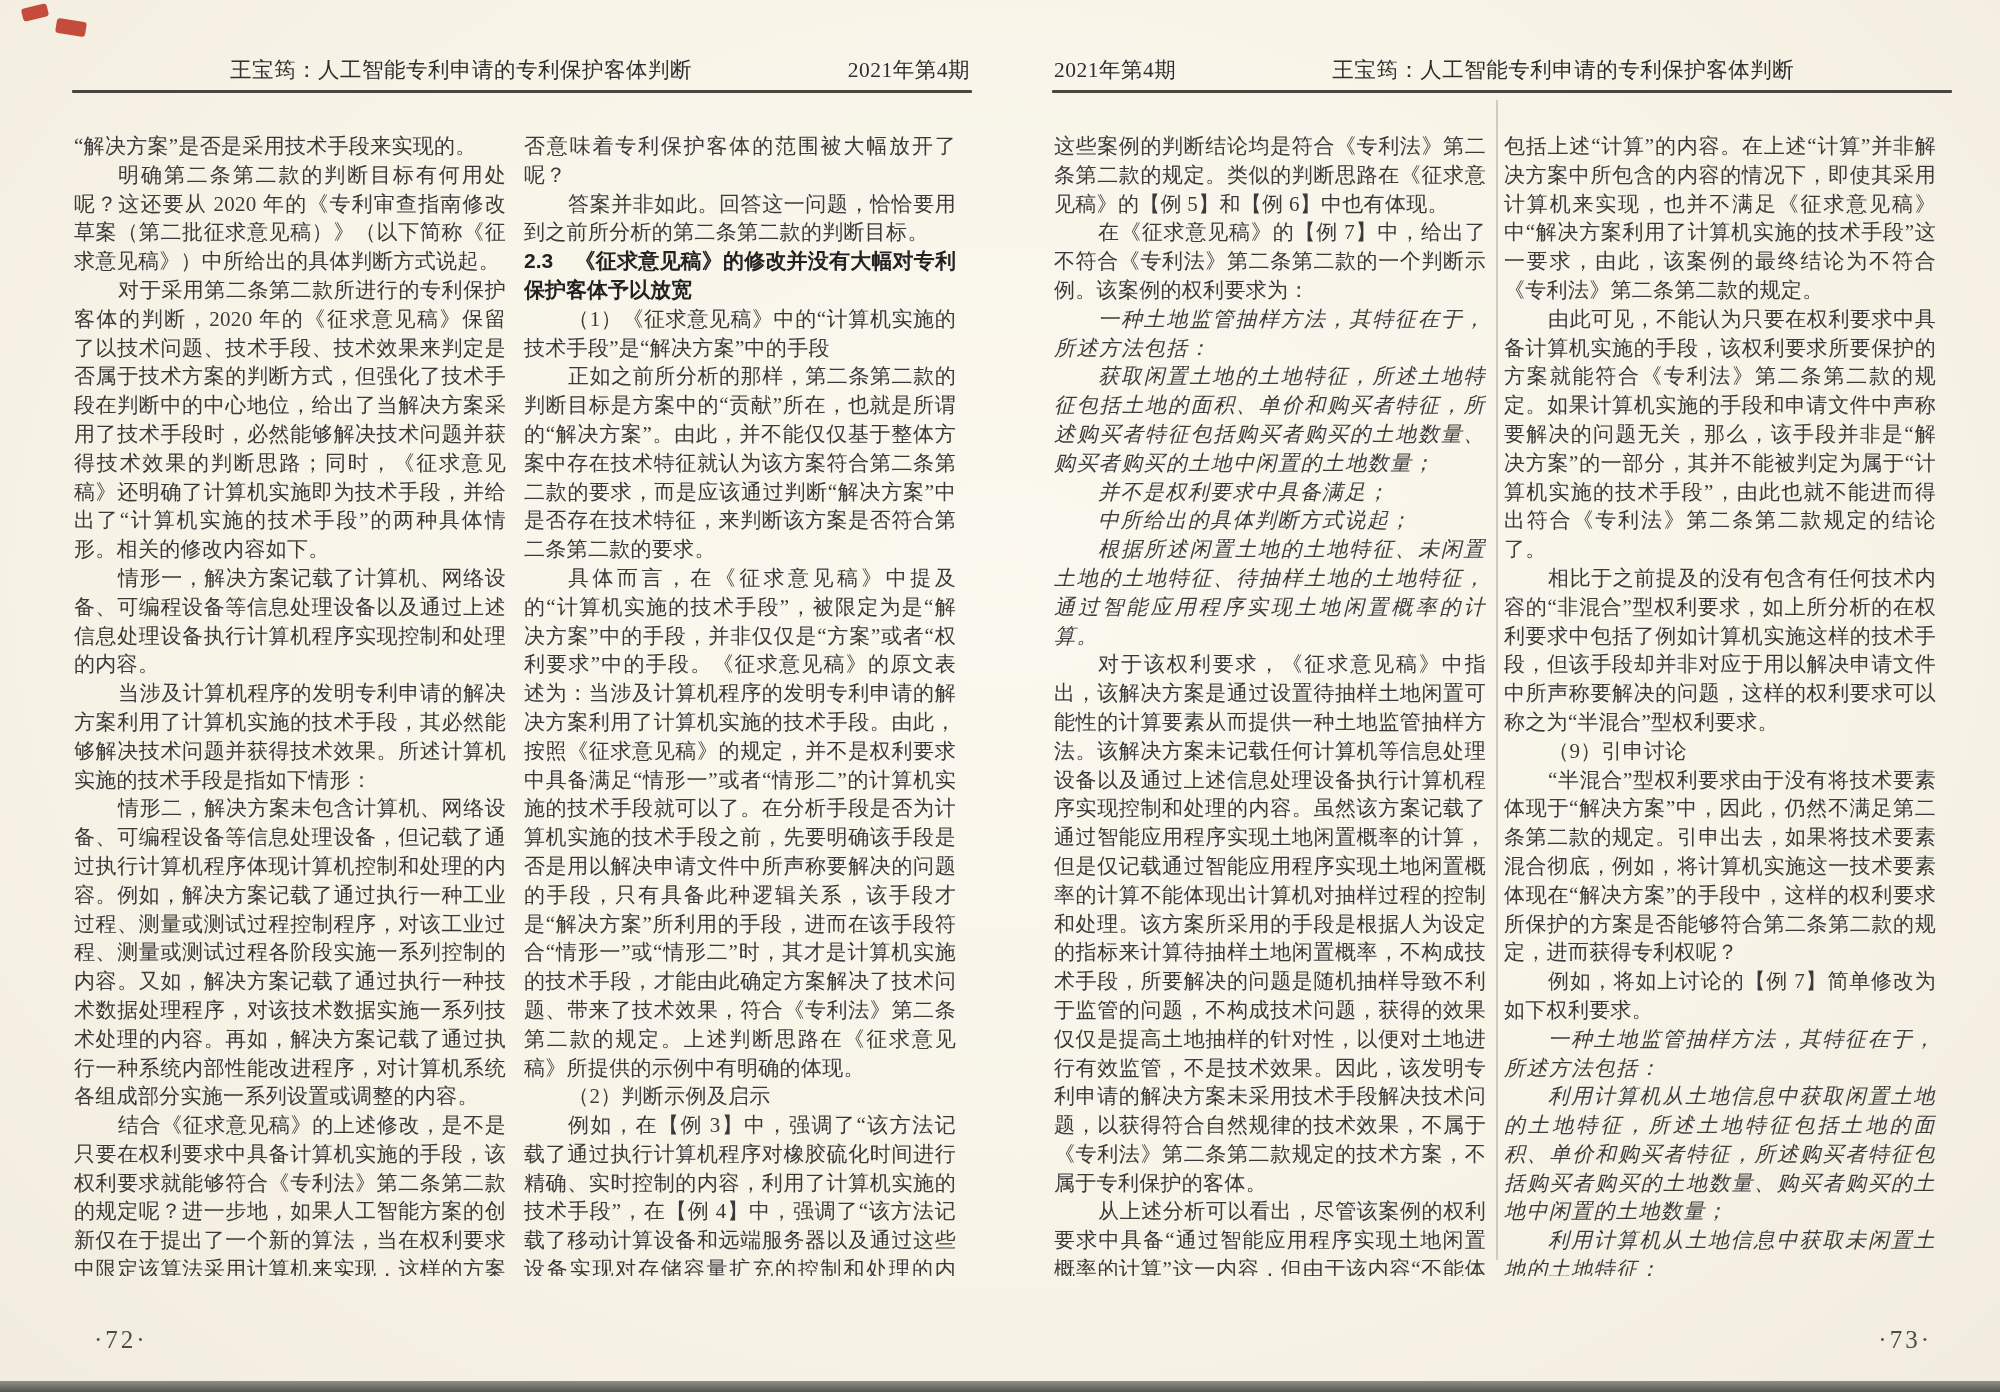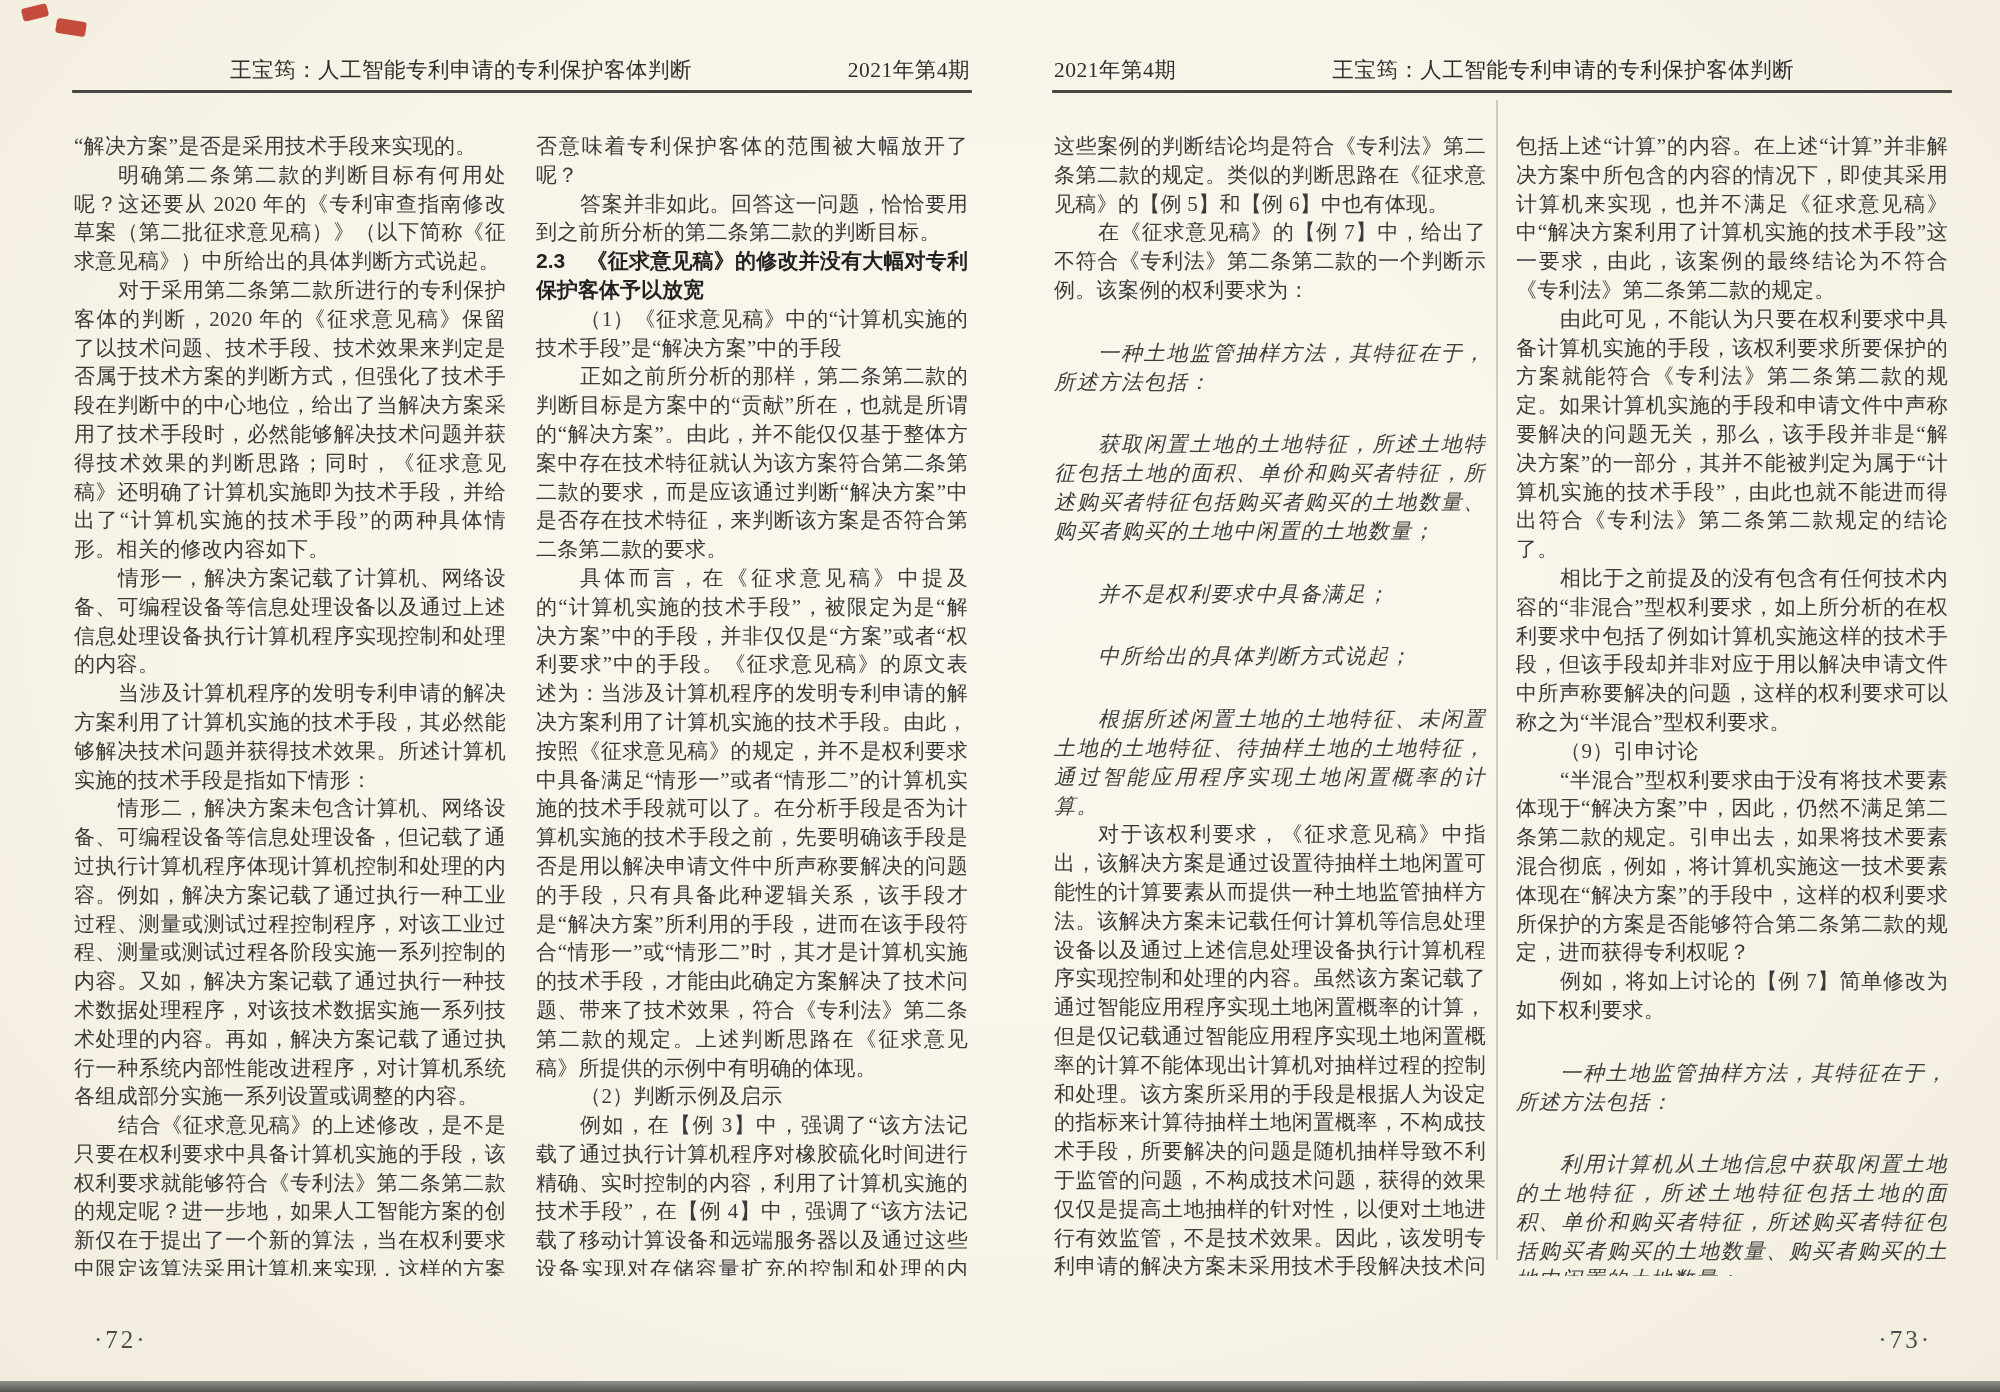--- a/index.html
+++ b/index.html
@@ -25,32 +25,32 @@
     position:absolute;top:90px;left:12px;right:8px;height:3px;
     background:#474640;border-radius:1px;
   }
 
   .col{
     position:absolute;top:108px;width:432px;height:1168px;overflow:hidden;
     font-size:21px;line-height:28.8px;letter-spacing:.3px;
     text-align:justify;
   }
   .col-1{left:14px;}
-  .col-2{left:476px;}
+  .col-2{left:464px;}
 
   .para{margin:0;}
   .para.p{text-indent:2.1em;}
   .para.c{text-indent:0;margin-top:24px;}
   .para.h{
     text-indent:0;font-weight:bold;color:#222;
     font-family:"Liberation Sans","DejaVu Sans",sans-serif;
     letter-spacing:0;
   }
   .para.k{
-    text-indent:2.1em;font-style:italic;color:#3d3d3d;letter-spacing:1.4px;margin-top:34px;
+    text-indent:2.1em;font-style:italic;color:#3d3d3d;letter-spacing:1.4px;
   }
 
   .col-divider{
     position:absolute;top:100px;height:1160px;width:2px;
     background:#c6c0ae;left:456px;opacity:.8;
   }
 
   .page-number{
     position:absolute;top:1326px;font-size:25px;color:#4c4c4c;letter-spacing:3px;text-align:center;
   }

